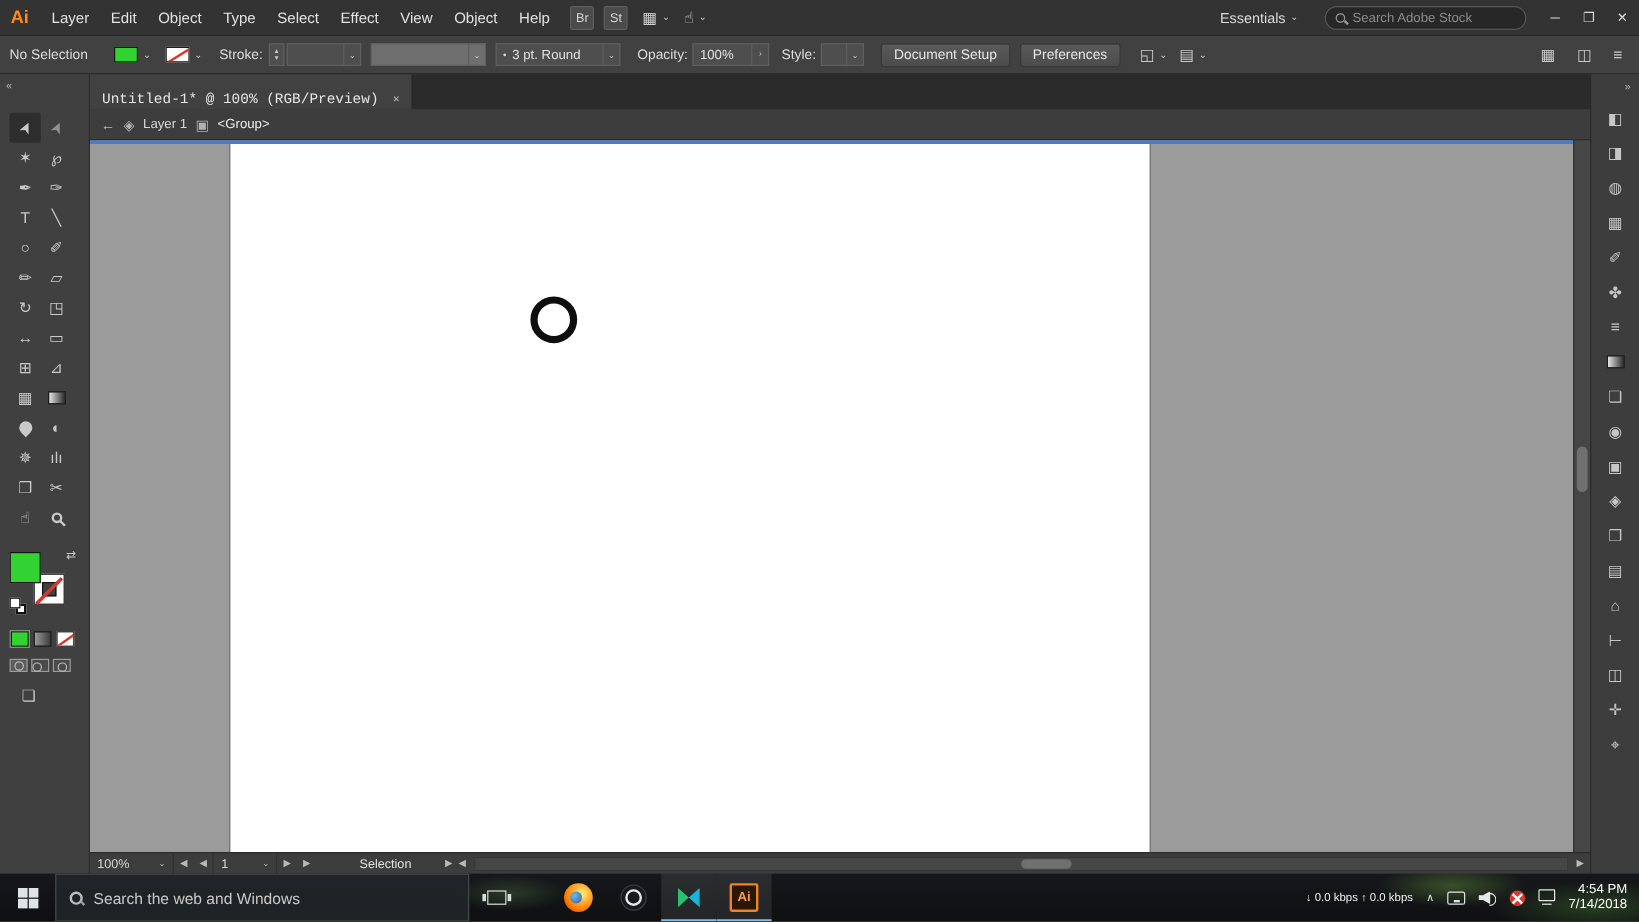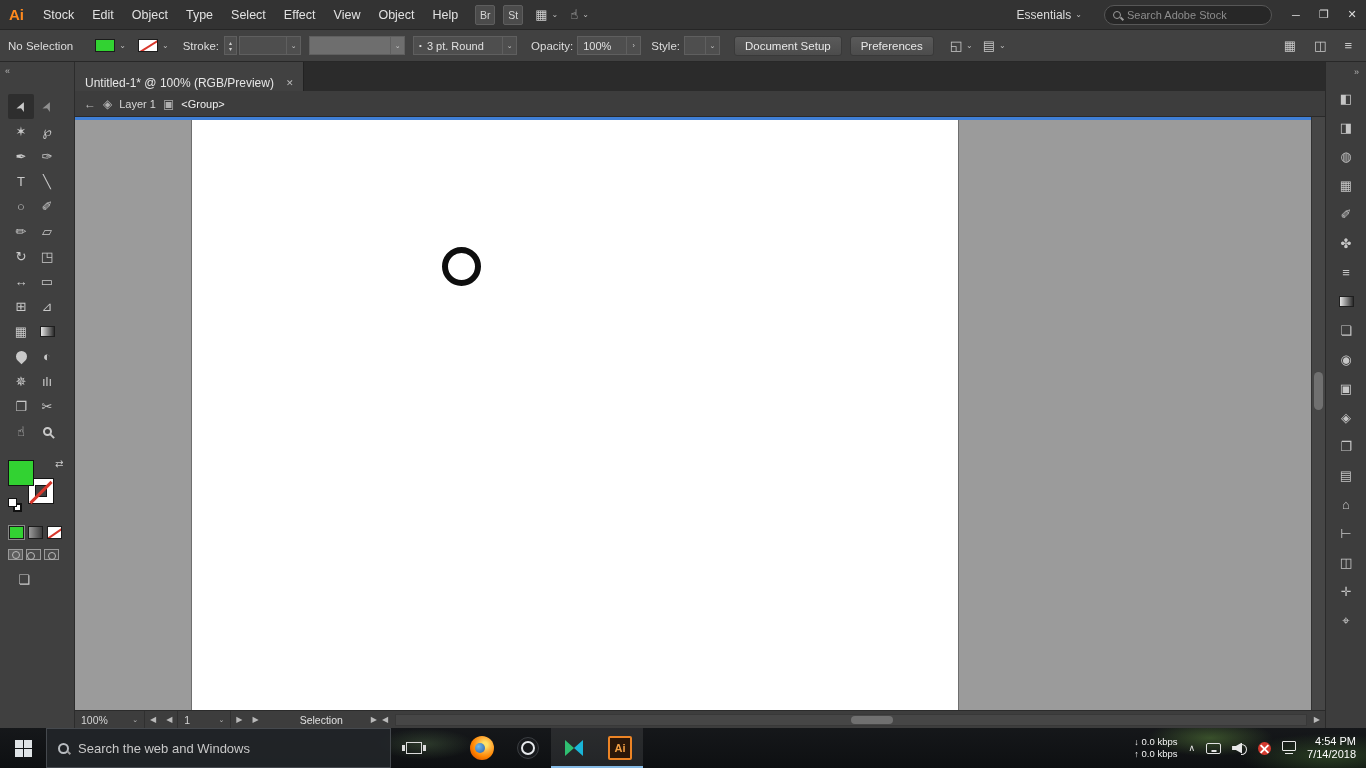--- a/index.html
+++ b/index.html
@@ -82,21 +82,21 @@
   .dmodes{display:flex;gap:3px;margin:10px 0 0 8px;}
   .dm{width:15px;height:11px;border:1px solid #9a9a9a;position:relative;background:#4a4a4a;}
   .dm::after{content:"";position:absolute;width:6px;height:6px;border:1px solid #bbb;border-radius:50%;}
   .dm1{background:#5d5d5d;}
   .dm1::after{left:3px;top:1px;}
   .dm2::after{left:0;top:2px;}
   .dm3::after{left:3px;top:2px;}
   .smode{margin:12px 0 0 14px;font-size:13px;color:#c9c9c9;width:20px;text-align:center;}
 
   
-  .tabbar{position:absolute;left:75px;top:62px;right:41px;height:42px;background:#2b2b2b;display:flex;align-items:stretch;}
+  .tabbar{position:absolute;left:75px;top:62px;right:41px;height:42px;background:#2b2b2b;display:flex;align-items:stretch;font-family:Liberation Mono, monospace;}
   .tab{background:#414141;display:flex;align-items:center;padding:0 10px;font-size:12px;color:#e6e6e6;gap:12px;border-right:1px solid #222;}
   .tab-close{font-size:9px;color:#b9b9b9;}
   .breadcrumb{position:absolute;left:75px;top:91px;right:41px;height:26px;background:#3d3d3d;border-bottom:1px solid #2a2a2a;
               display:flex;align-items:center;font-size:11px;color:#d8d8d8;gap:7px;padding-left:9px;}
   .bc-back{color:#b9b9b9;font-size:12px;}
   .bc-ic{color:#b0b0b0;font-size:12px;}
   .bc-layer{}
   .bc-group{color:#efefef;}
 
   
@@ -153,21 +153,21 @@
     background:radial-gradient(circle at 35% 35%, #6fb8e8, #2b5fa8);}
   .lens{width:22px;height:22px;border-radius:50%;background:#17191c;border:1px solid #3b3e42;
         display:flex;align-items:center;justify-content:center;}
   .lens::after{content:"";width:10px;height:10px;border:2.5px solid #e6e9ec;border-radius:50%;}
   .bowtie{display:flex;align-items:center;}
   .bt-l{width:0;height:0;border-top:8px solid transparent;border-bottom:8px solid transparent;border-left:9px solid #2fbf71;}
   .bt-r{width:0;height:0;border-top:8px solid transparent;border-bottom:8px solid transparent;border-right:9px solid #19b5d8;}
   .aiic{width:24px;height:24px;background:#2b1709;border:2px solid #ec8425;border-radius:2px;color:#f5a043;
         font-weight:700;font-size:11px;display:flex;align-items:center;justify-content:center;}
   .tray{margin-left:auto;display:flex;align-items:center;gap:11px;padding-right:10px;}
-  .net{display:flex;flex-direction:column;justify-content:center;line-height:12px;font-size:9.5px;color:#f2f2f2;}
+  .net{display:flex;flex-direction:row;justify-content:center;line-height:12px;font-size:9.5px;color:#f2f2f2;}
   .net .arr{display:inline-block;width:10px;text-align:center;font-size:9px;}
   .chev{font-size:9px;color:#e8e8e8;}
   .tabic{width:15px;height:11px;border:1.5px solid #e3e3e3;border-radius:2px;position:relative;}
   .tabic::after{content:"";position:absolute;left:50%;bottom:1px;width:5px;height:1.5px;background:#e3e3e3;transform:translateX(-50%);}
   .spk{width:15px;height:13px;position:relative;}
   .spk::before{content:"";position:absolute;left:0;top:1px;width:10px;height:11px;background:#e8e8e8;
     clip-path:polygon(0 32%,38% 32%,100% 0,100% 100%,38% 68%,0 68%);}
   .spk::after{content:"";position:absolute;right:0;top:2px;width:5px;height:9px;border:1.5px solid #e8e8e8;border-left:none;
     border-radius:0 9px 9px 0;}
   .redic{width:13px;height:13px;border-radius:50%;background:#d43a2f;position:relative;overflow:hidden;}
@@ -179,21 +179,21 @@
 </style>
 </head>
 <body>
 
 <div id="app">
 
   <div class="menubar">
     <span class="ai-logo">Ai</span>
     <div class="menus">
 
-        <span class="menu-item">Stock</span>
+        <span class="menu-item">Layer</span>
 
         <span class="menu-item">Edit</span>
 
         <span class="menu-item">Object</span>
 
         <span class="menu-item">Type</span>
 
         <span class="menu-item">Select</span>
 
         <span class="menu-item">Effect</span>

